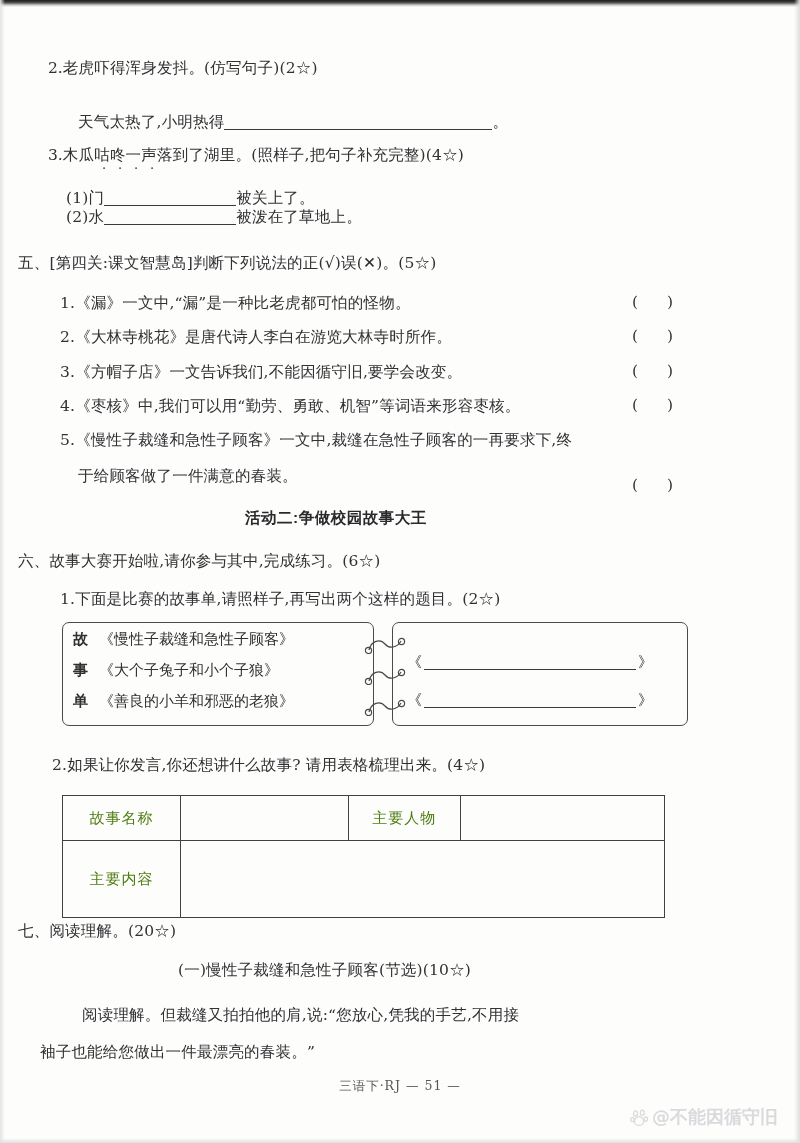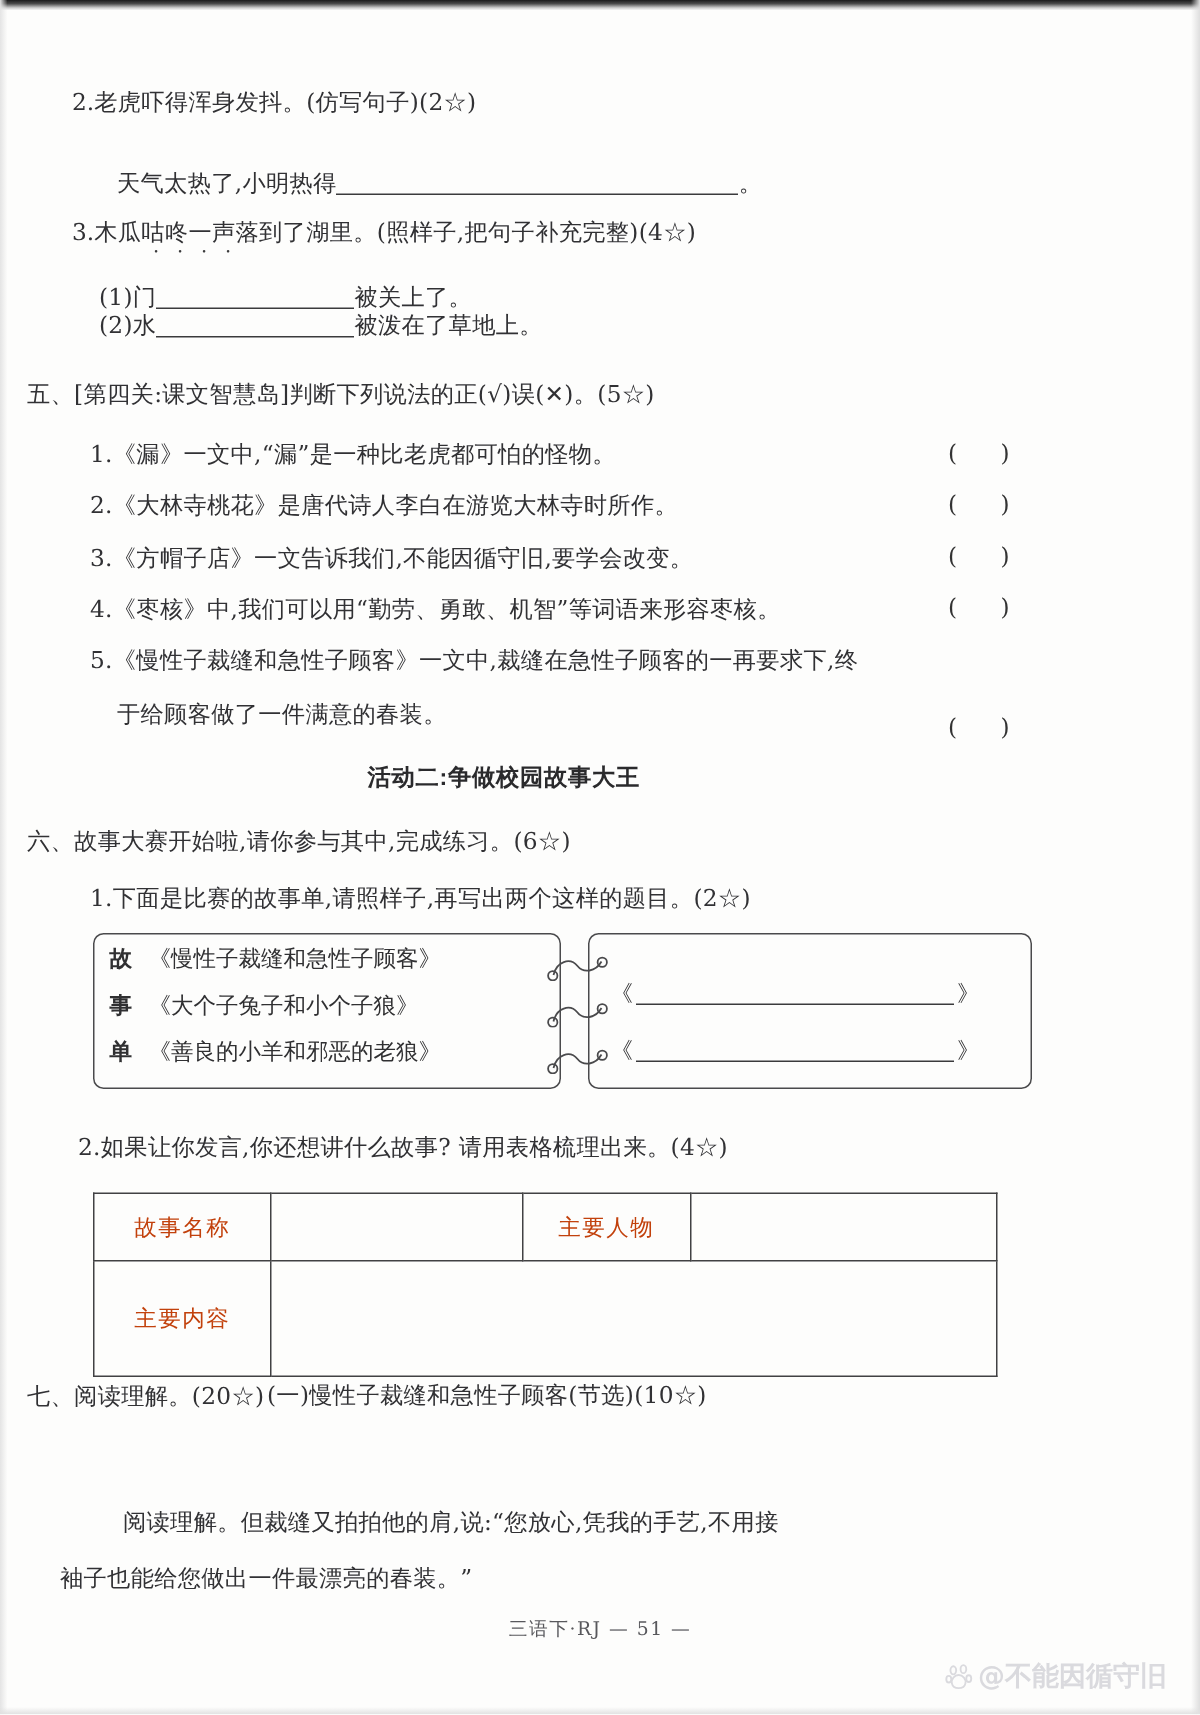--- a/index.html
+++ b/index.html
@@ -172,21 +172,21 @@
   .ans-table {
     position: absolute;
     left: 62px;
     top: 795px;
     width: 603px;
     border-collapse: collapse;
   }
   .ans-table td {
     border: 1.3px solid #414143;
     font-size: 15px;
-    color: #c2410c;
+    color: #4d7c0f;
     padding: 0;
     text-align: center;
     vertical-align: middle;
     font-family: "DejaVu Serif", "Liberation Serif", serif;
   }
   .cell-label { width: 118px; height: 44px; letter-spacing: 1px; }
   .cell-open1 { width: 168px; }
   .cell-label2 { width: 112px; letter-spacing: 1px; }
   .cell-open2 { width: 205px; }
   .row-tall td { height: 76px; }
@@ -355,21 +355,21 @@
         <td class="cell-label">主要内容</td>
         <td colspan="3"></td>
       </tr>
     </tbody>
       </table>
 
     <div class="line kai" style="left:18px; top:921px;">
       <span>七、</span><span>阅读理解。(20☆)</span>
     </div>
 
-    <div class="line kai" style="left:178px; top:920px;text-align:right;">(一)慢性子裁缝和急性子顾客(节选)(10☆)</div>
+    <div class="line kai" style="left:178px; top:960px;text-align:right;">(一)慢性子裁缝和急性子顾客(节选)(10☆)</div>
 
     <div class="line kai" style="left:82px; top:1005px;">阅读理解。但裁缝又拍拍他的肩,说:“您放心,凭我的手艺,不用接</div>
     <div class="line kai" style="left:40px; top:1042px;">袖子也能给您做出一件最漂亮的春装。”</div>
 
     <div class="footer">三语下·RJ — 51 —</div>
 
     <div class="watermark">
       <svg class="paw" viewBox="0 0 24 24">
         <ellipse cx="7" cy="7" rx="2.4" ry="3.4" fill="none" stroke="#d9d9dd" stroke-width="1.6"></ellipse>
         <ellipse cx="15.5" cy="6" rx="2.4" ry="3.4" fill="none" stroke="#d9d9dd" stroke-width="1.6"></ellipse>

